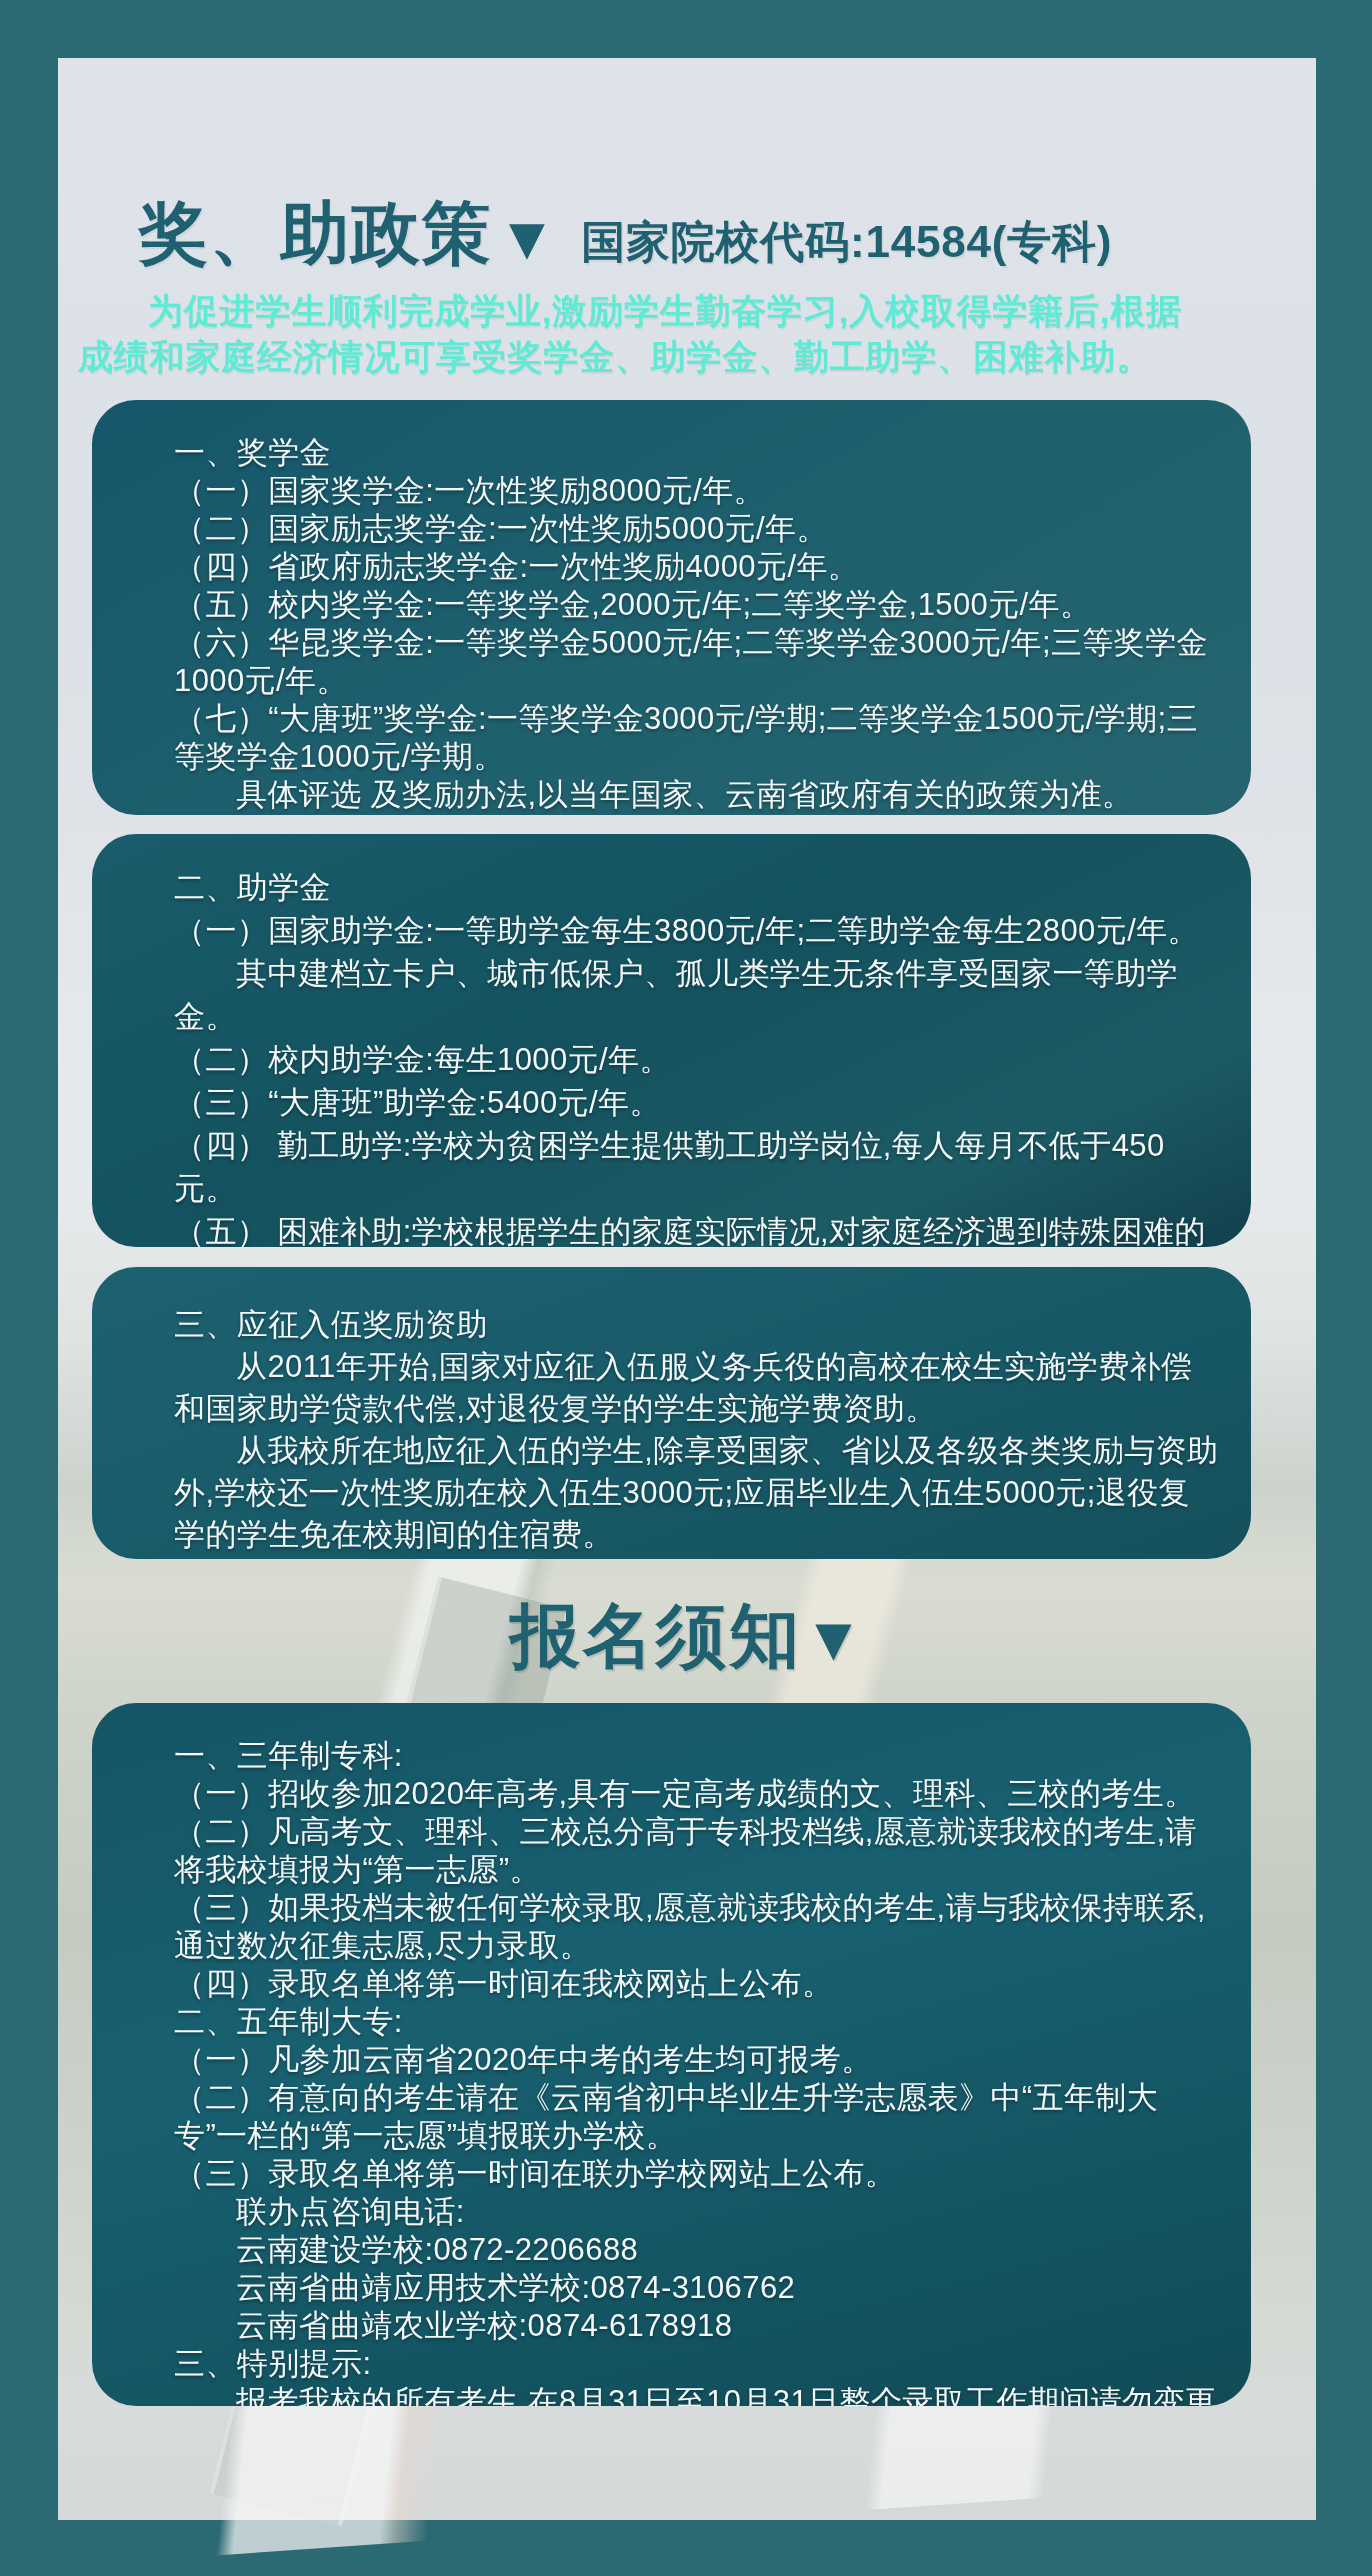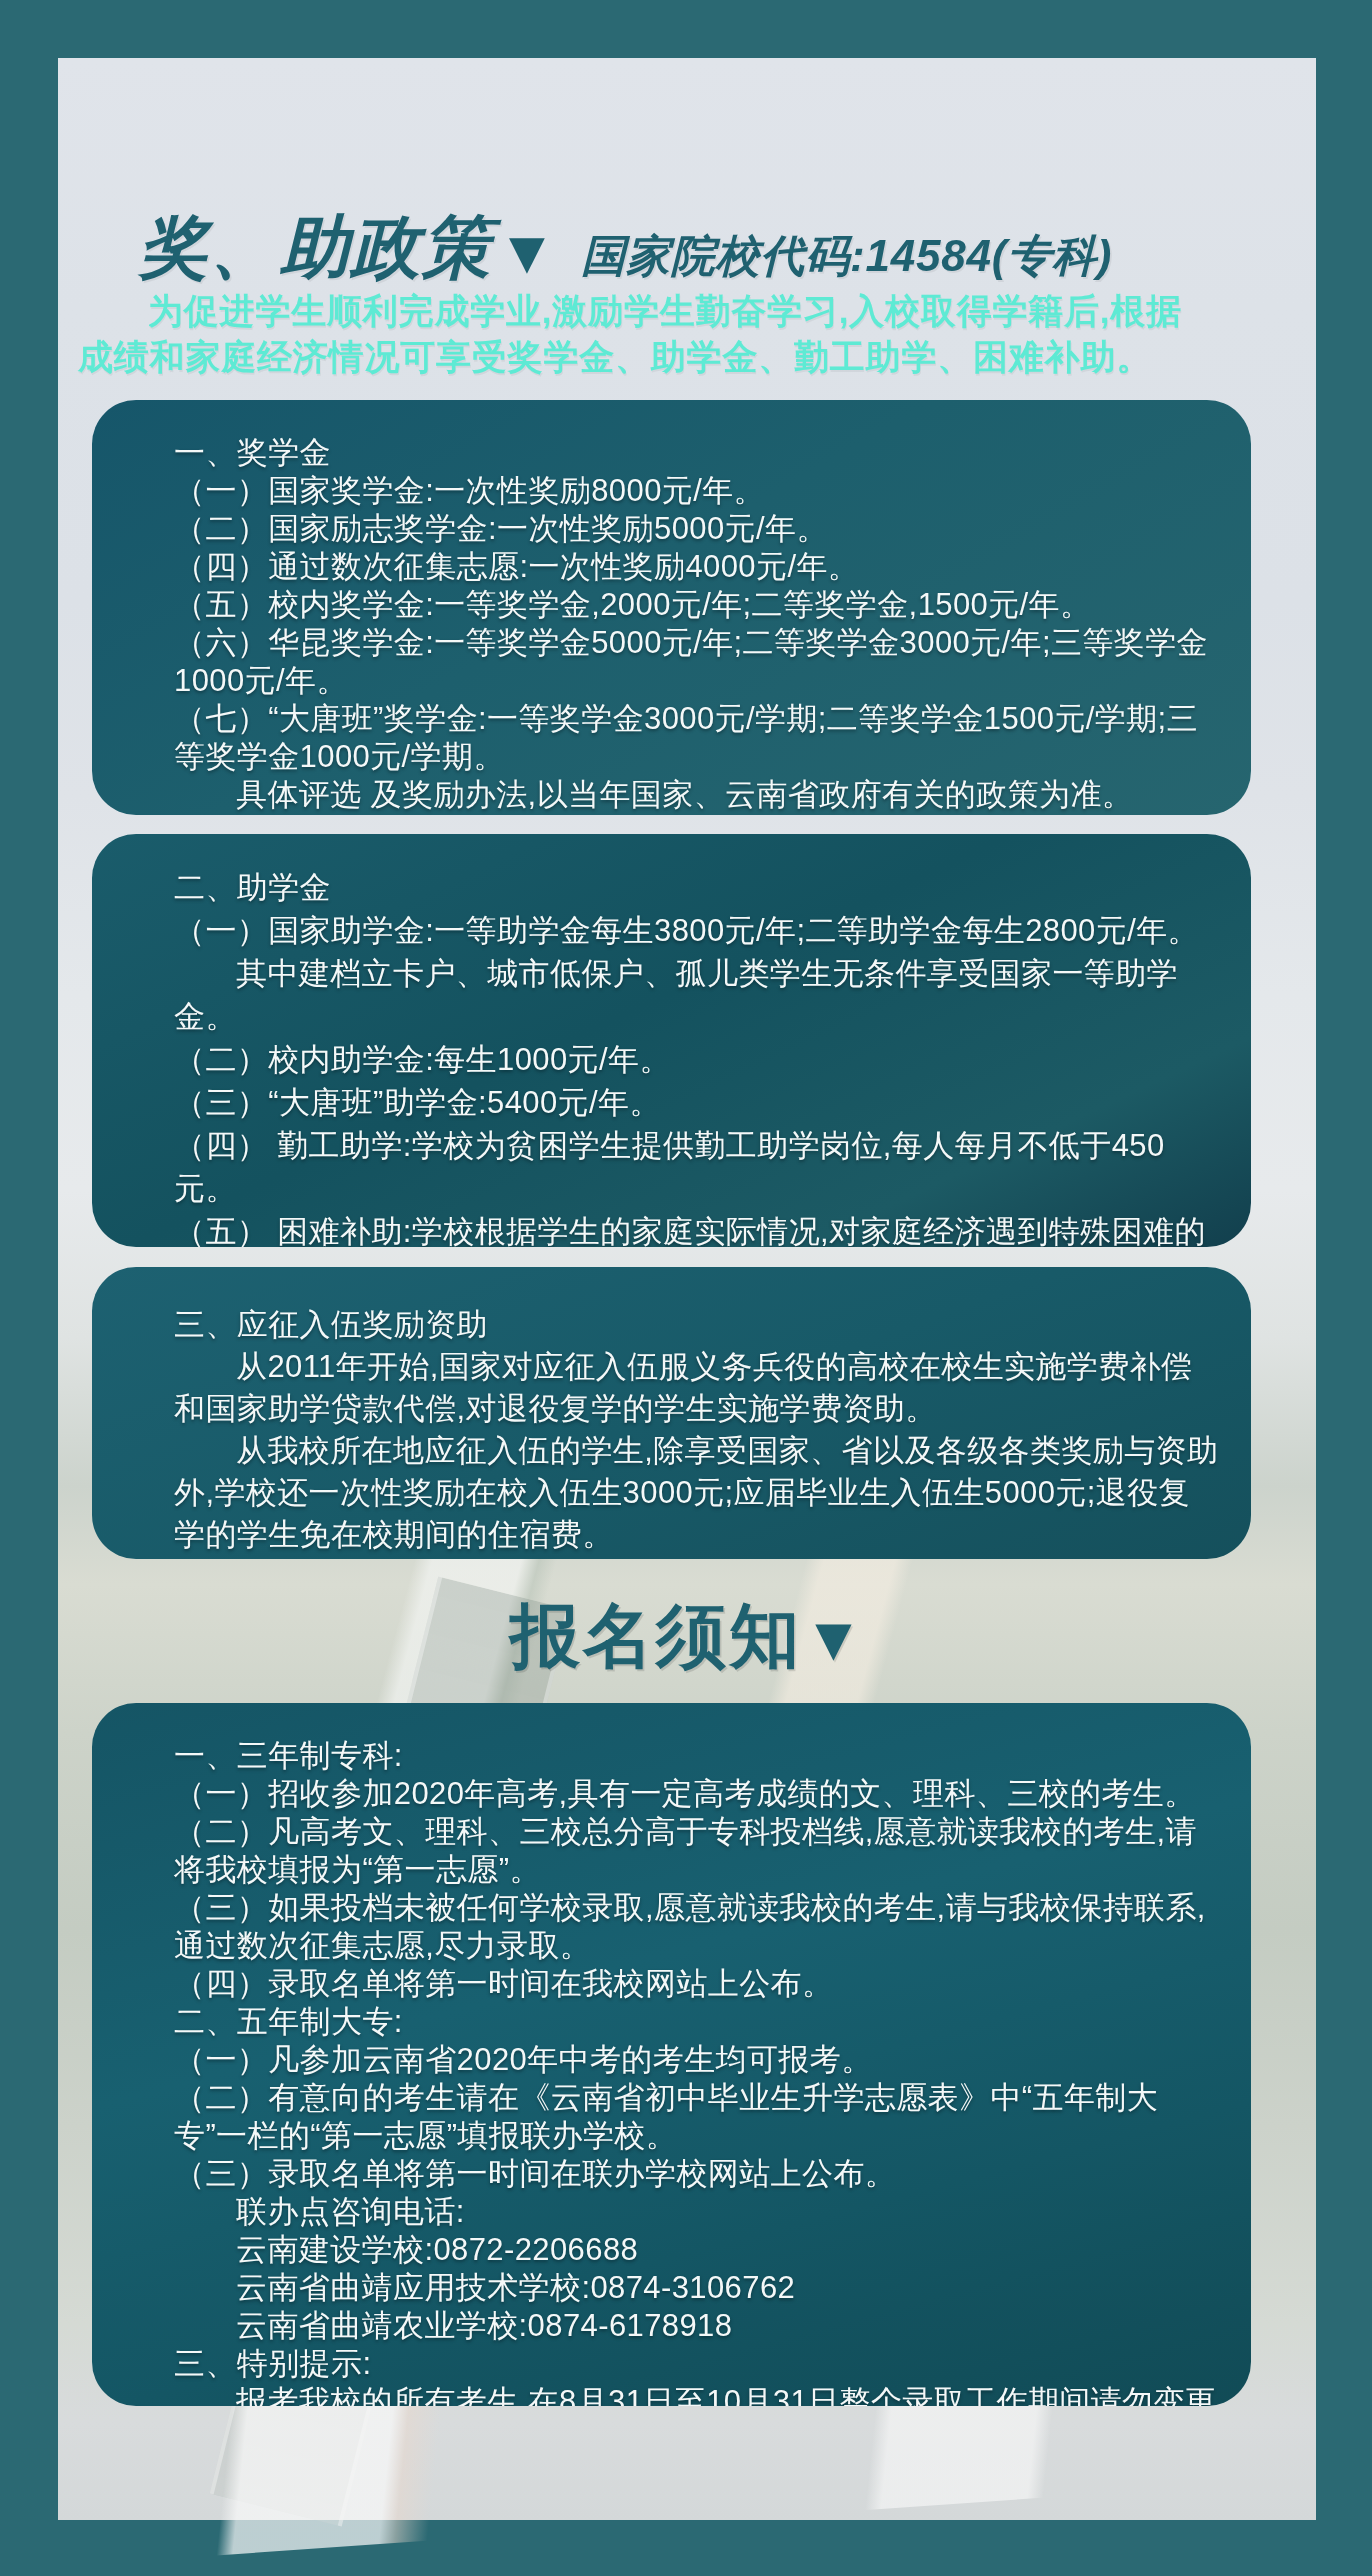--- a/index.html
+++ b/index.html
@@ -57,21 +57,21 @@
     transform:rotate(-4deg);
   }
   .road-v{
     position:absolute;left:264px;top:1521px;width:136px;height:945px;
     background:linear-gradient(180deg, rgba(120,136,128,.28), rgba(160,170,160,.18));
     transform:rotate(14deg);
     border-left:4.8px solid rgba(255,255,255,.35);
     border-right:4.8px solid rgba(255,255,255,.35);
   }
   
-  .hdr{position:absolute;left:139px;top:213px;display:flex;align-items:flex-end;font-style:italic;}
+  .hdr{position:absolute;left:139px;top:199px;display:flex;align-items:flex-end;}
   .hdr .big{
     font-size:69px;font-weight:bold;color:#1f6170;letter-spacing:1.6px;line-height:1;
     text-shadow:1.6px 2.4px 0 rgba(0,0,0,.06);
   }
   .hdr .tri{font-size:61px;color:#1f6170;line-height:.95;margin-left:4.8px;}
   .hdr .code{
     font-size:44px;font-weight:bold;color:#1f6170;line-height:1;
     margin-left:24px;padding-bottom:4px;letter-spacing:0.8px;
     text-shadow:1.6px 2.4px 0 rgba(0,0,0,.06);
   }
@@ -124,21 +124,21 @@
     <span class="tri">▼</span>
     <span class="code">国家院校代码:14584(专科)</span>
   </div>
 
   <p class="intro">为促进学生顺利完成学业,激励学生勤奋学习,入校取得学籍后,根据成绩和家庭经济情况可享受奖学金、助学金、勤工助学、困难补助。</p>
 
   <section class="card card1">
     <p>一、奖学金</p>
     <p>（一）国家奖学金:一次性奖励8000元/年。</p>
     <p>（二）国家励志奖学金:一次性奖励5000元/年。</p>
-    <p>（四）通过数次征集志愿:一次性奖励4000元/年。</p>
+    <p>（四）省政府励志奖学金:一次性奖励4000元/年。</p>
     <p>（五）校内奖学金:一等奖学金,2000元/年;二等奖学金,1500元/年。</p>
     <p>（六）华昆奖学金:一等奖学金5000元/年;二等奖学金3000元/年;三等奖学金1000元/年。</p>
     <p>（七）“大唐班”奖学金:一等奖学金3000元/学期;二等奖学金1500元/学期;三等奖学金1000元/学期。</p>
     <p class="ind">具体评选 及奖励办法,以当年国家、云南省政府有关的政策为准。</p>
   </section>
 
   <section class="card card2">
     <p>二、助学金</p>
     <p>（一）国家助学金:一等助学金每生3800元/年;二等助学金每生2800元/年。</p>
     <p class="ind">其中建档立卡户、城市低保户、孤儿类学生无条件享受国家一等助学金。</p>

